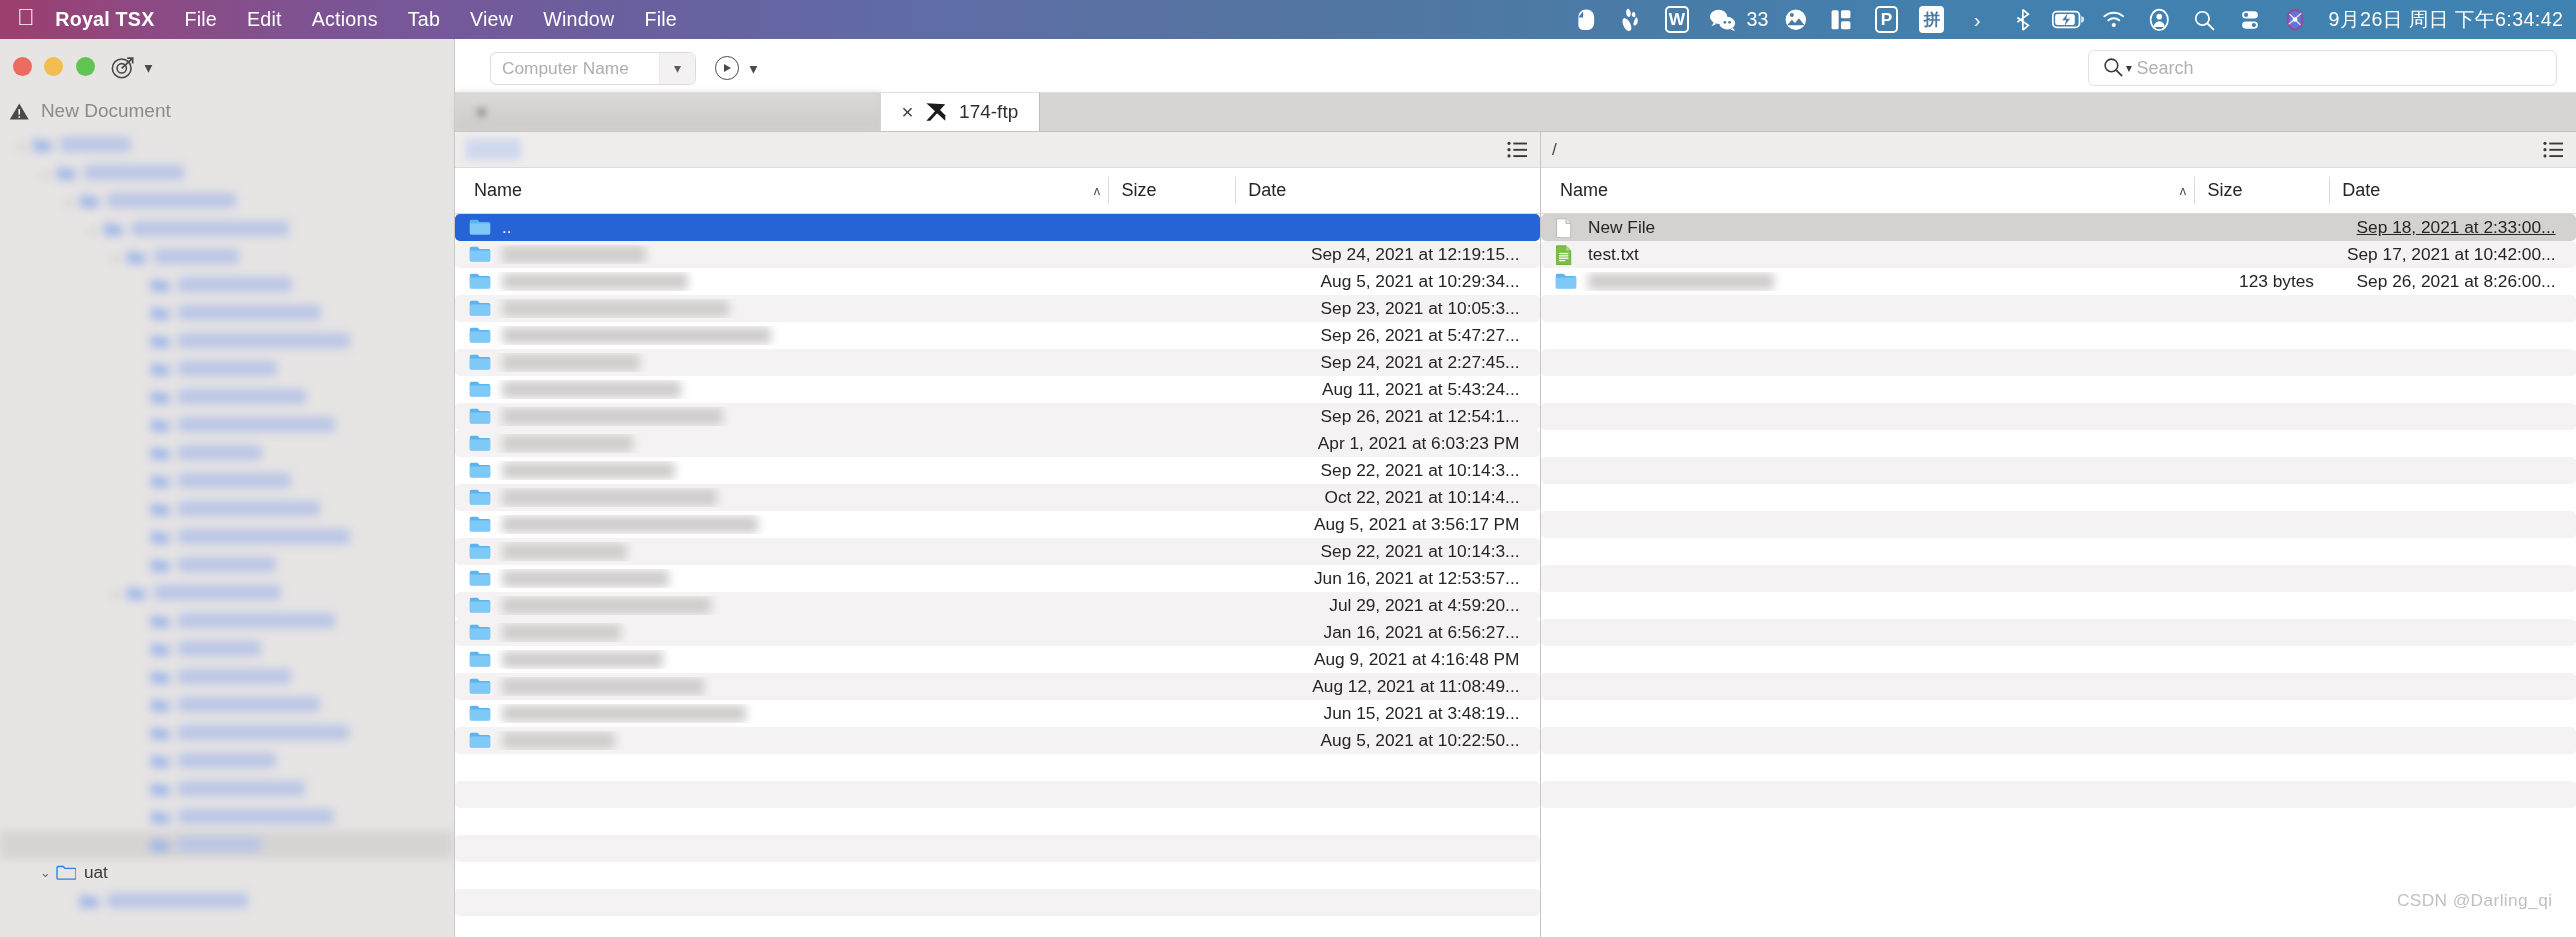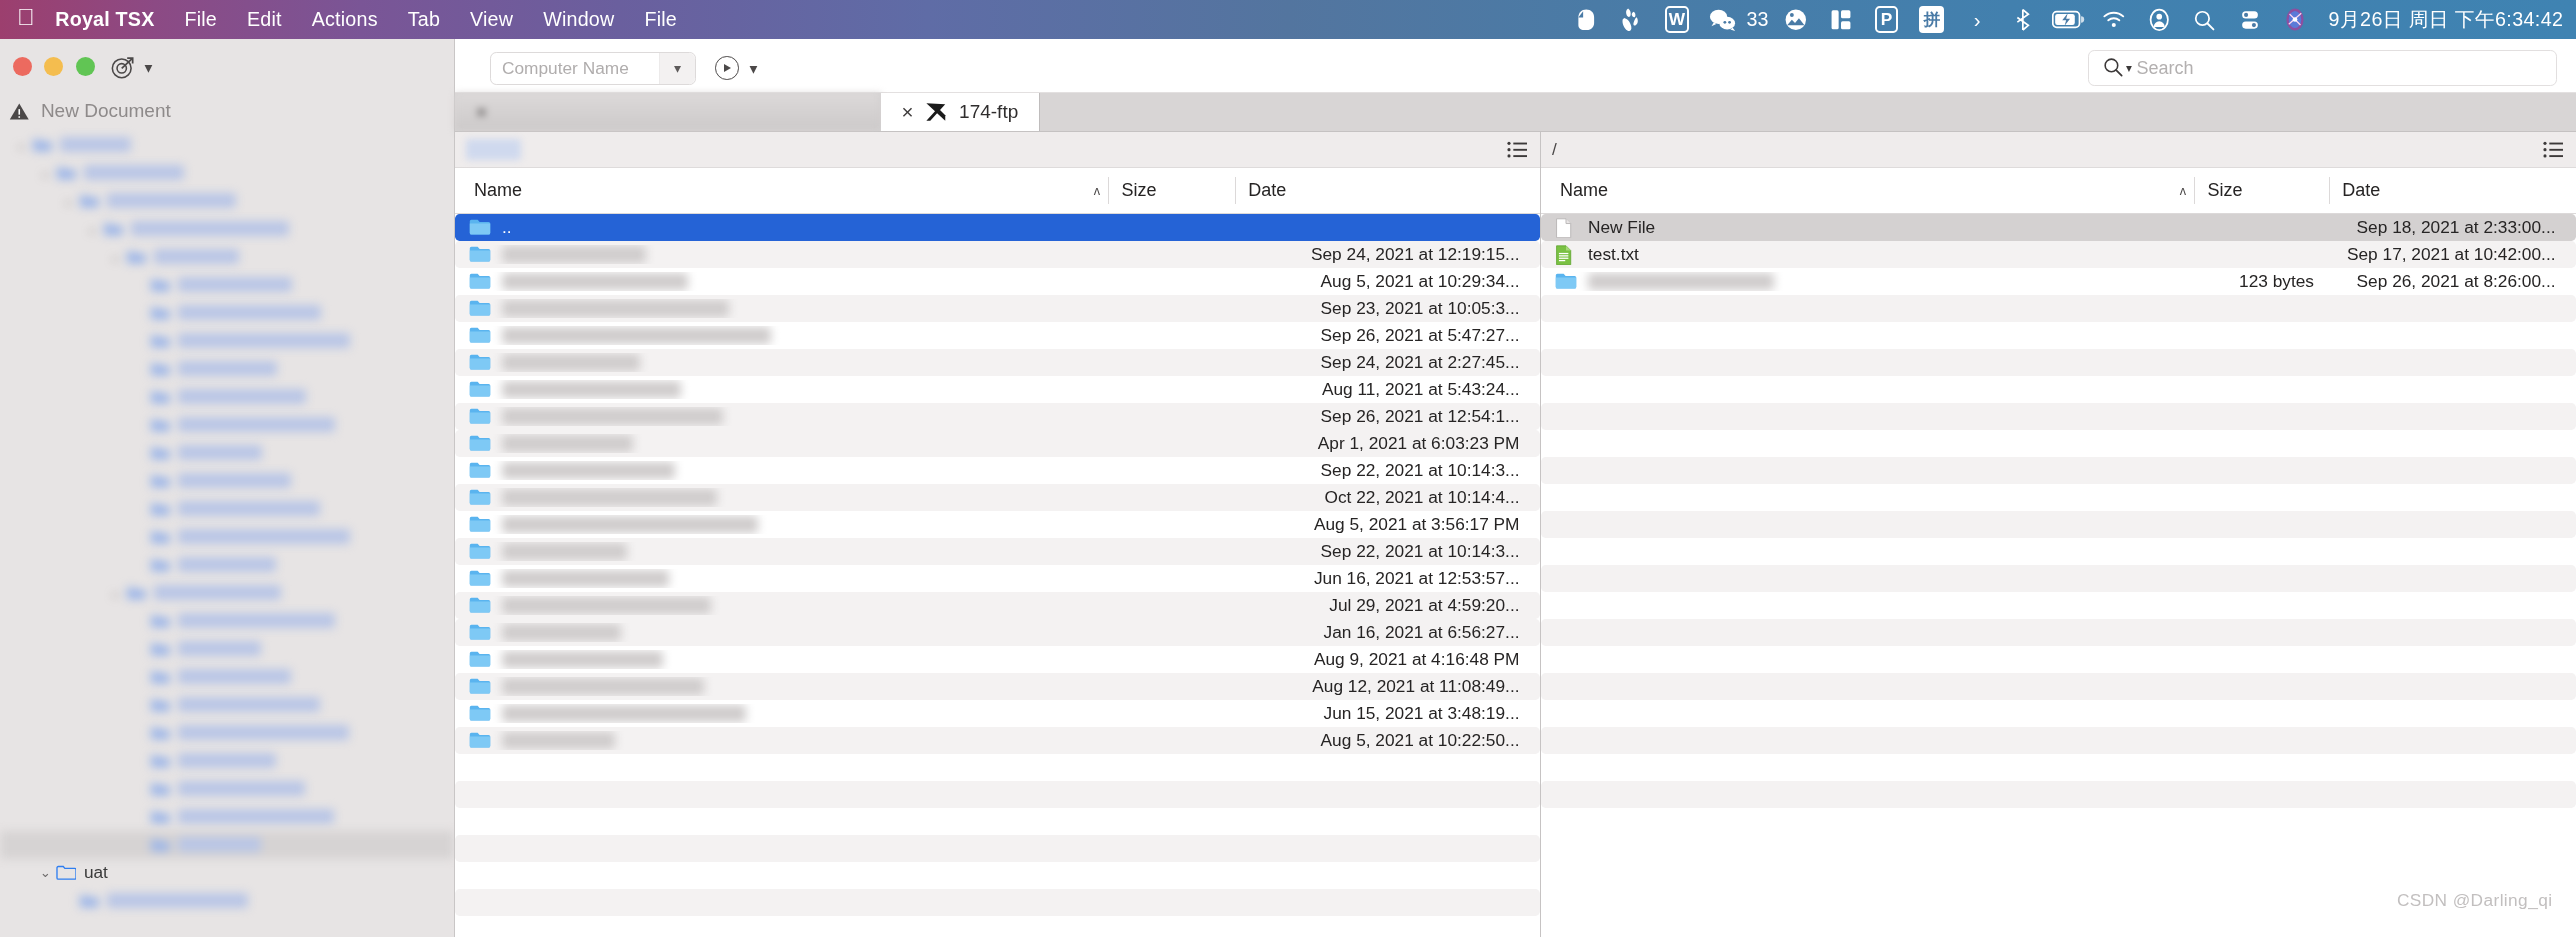--- a/index.html
+++ b/index.html
@@ -1006,21 +1006,21 @@
               <div class="cell-name" style="width: 653px;">
                 <span class="fico">
                   <svg width="17.3" height="20.5" viewBox="0 0 22 26">
                     <path d="M2 1 h12 l6 6 v18 H2 z" fill="#ffffff" stroke="#b9b6b6" stroke-width="1.2"></path>
                     <path d="M14 1 v6 h6" fill="#e9e6e6" stroke="#b9b6b6" stroke-width="1.2"></path>
                   </svg>
                 </span>
                 <span class="nm">New File</span>
               </div>
               <div class="cell-size" style="width: 134px;"></div>
-              <div class="cell-date" style="flex: 1 1 0%;">Sep 18, 2021 at 2:33:00...</div>
+              <div class="cell-date" style="flex: 1 1 0%; text-decoration: underline;">Sep 18, 2021 at 2:33:00...</div>
             </div>
             <div class="row alt">
               <div class="cell-name" style="width: 653px;">
                 <span class="fico">
                   <svg width="17.3" height="20.5" viewBox="0 0 22 26">
                     <path d="M2 1 h12 l6 6 v18 H2 z" fill="#7ac143" stroke="#5da32c" stroke-width="1"></path>
                     <path d="M14 1 v6 h6" fill="#a6d97a"></path>
                     <g fill="#ffffff">
                       <rect x="5" y="10" width="12" height="1.6"></rect>
                       <rect x="5" y="13" width="12" height="1.6"></rect>

